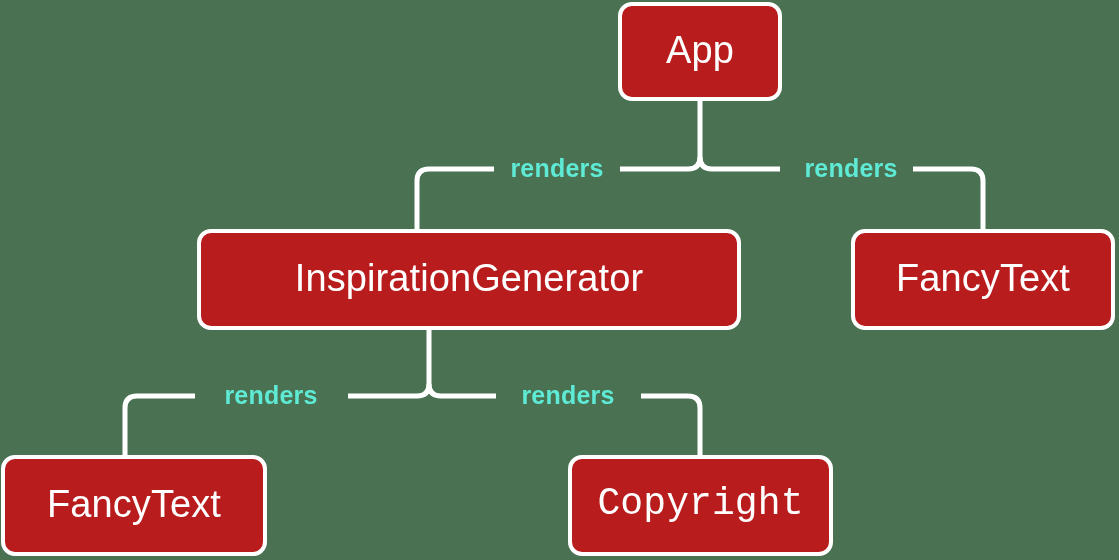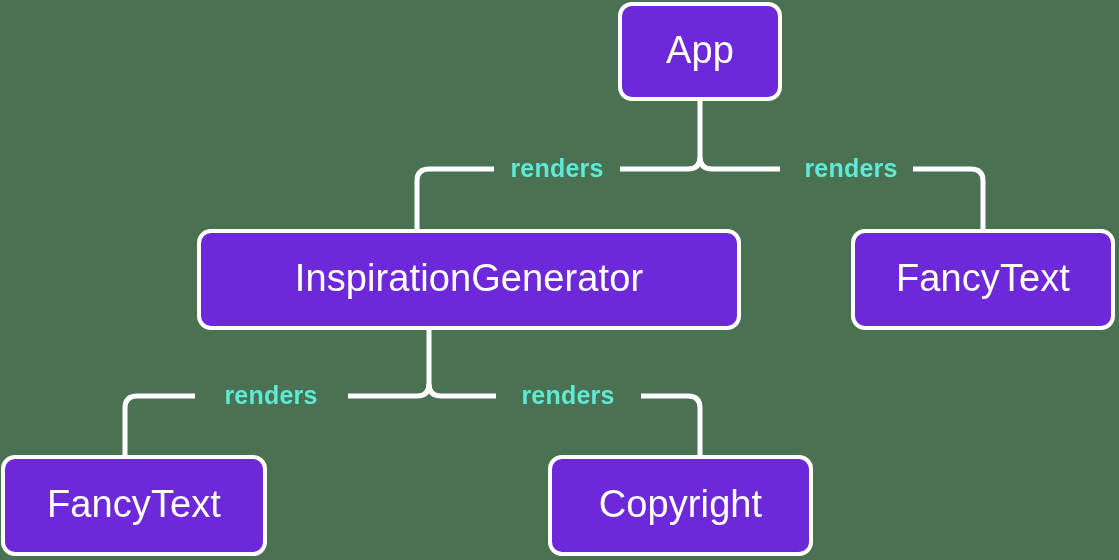--- a/index.html
+++ b/index.html
@@ -22,21 +22,21 @@
     position: absolute;
     left: 0;
     top: 0;
     width: 1119px;
     height: 560px;
     pointer-events: none;
   }
   .node {
     position: absolute;
     box-sizing: border-box;
-    background: #6d28d9;
+    background: #b91c1c;
     border: 4px solid #ffffff;
     border-radius: 14px;
     display: flex;
     align-items: center;
     justify-content: center;
     color: #ffffff;
     font-size: 38px;
     font-weight: 400;
     letter-spacing: 0.1px;
     white-space: nowrap;
@@ -98,17 +98,17 @@
   </div>
 
   <div class="node" style="left:851px; top:229px; width:264px; height:101px;">
     <span class="node-label">FancyText</span>
   </div>
 
   <div class="node" style="left:1px; top:455px; width:266px; height:101px;">
     <span class="node-label">FancyText</span>
   </div>
 
-  <div class="node" style="left:548px; top:455px; width:265px; height:101px;">
+  <div class="node" style="left:568px; top:455px; width:265px; height:101px;font-family:Liberation Mono, monospace;">
     <span class="node-label">Copyright</span>
   </div>
 
 </div>
 
 </body></html>

